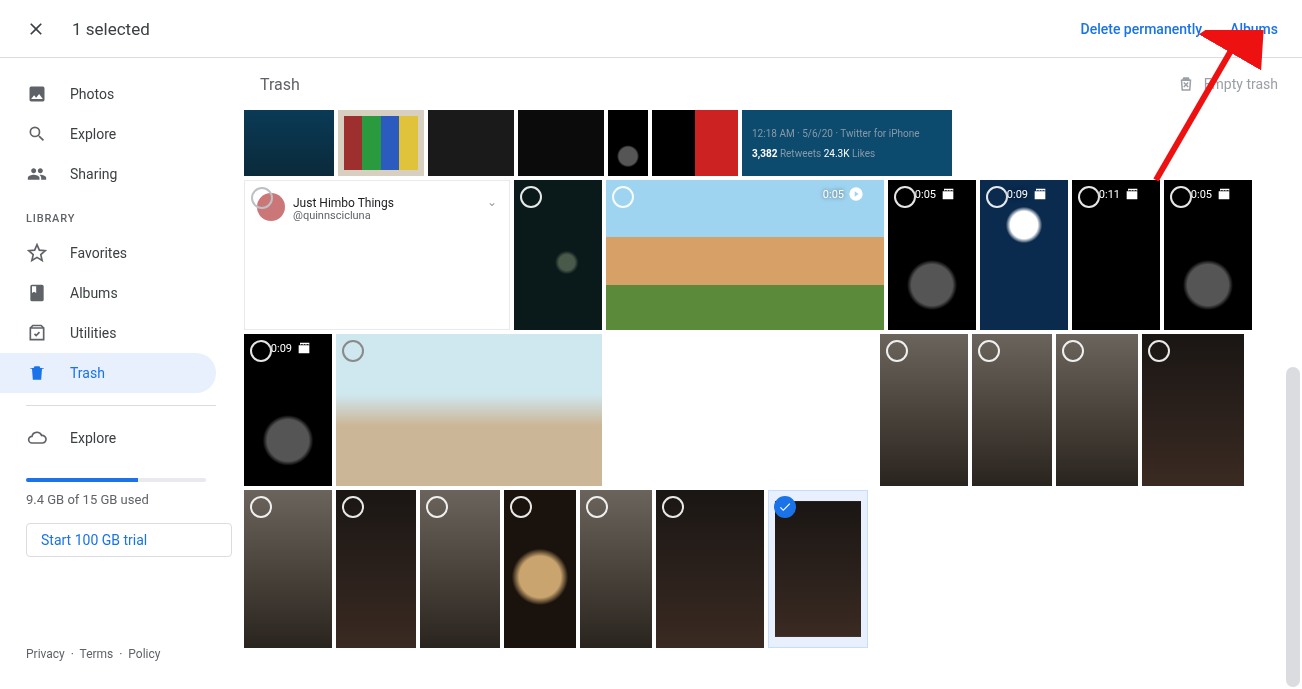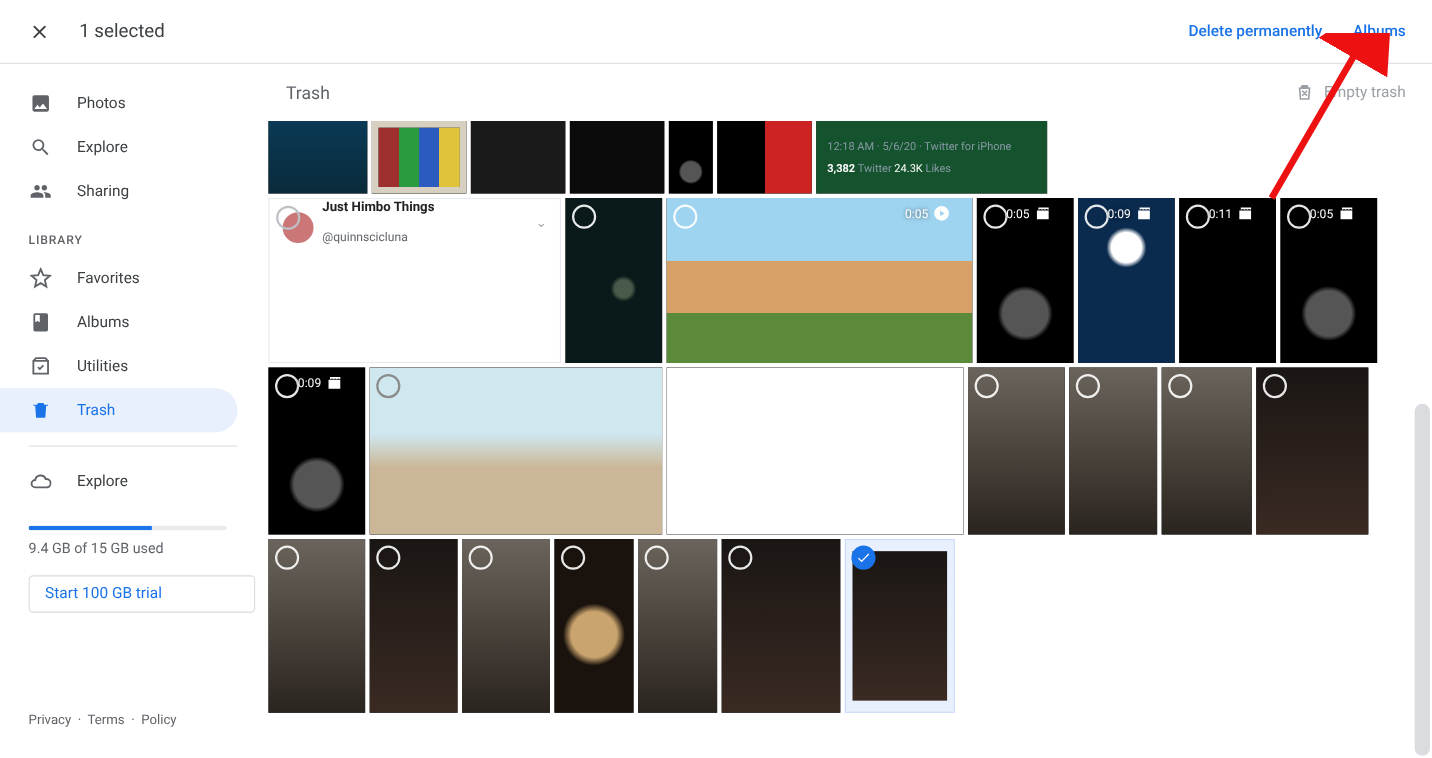--- a/index.html
+++ b/index.html
@@ -43,24 +43,24 @@
   .thumb.selected{outline:1px solid #c8dcfb;outline-offset:-1px;background:#e8f0fe}
   .thumb.selected .inner{transform:scale(.86);transform-origin:center}
   .inner{position:absolute;inset:0}
   
   .ph-grad1{background:linear-gradient(#0a3a56,#0a2a3a)}
   .ph-stripes{background:linear-gradient(90deg,#9e2f2f 25%,#299a3d 25% 50%,#2b5bbf 50% 75%,#e0c23b 75%);border:6px solid #d7cfbf}
   .ph-dark{background:#0b0b0b}
   .ph-menu{background:#1a1a1a}
   .ph-poster{background:linear-gradient(90deg,#000 50%,#c22 50%)}
   .ph-helmet{background:radial-gradient(circle at 50% 70%,#555 0 18%,#000 22%)}
-  .ph-tweet{background:#14532d}
+  .ph-tweet{background:#0c4a6e}
   .ph-card{background:#fff;border:1px solid #e8eaed}
   .ph-card .av{position:absolute;top:12px;left:12px;width:28px;height:28px;border-radius:50%;background:#c77}
-  .ph-card .nm{position:absolute;top:0;left:48px;font-size:12px;color:#202124;font-weight:700}
+  .ph-card .nm{position:absolute;top:15px;left:48px;font-size:12px;color:#202124;font-weight:400}
   .ph-card .hn{position:absolute;top:28px;left:48px;font-size:11px;color:#5f6368}
   .ph-card .dd{position:absolute;top:14px;right:12px;color:#9aa0a6;font-size:12px}
   .ph-bulb{background:radial-gradient(circle at 60% 55%,#4a5a4a 0 8%,#0a1a1a 12%)}
   .ph-cartoon{background:linear-gradient(#9fd4f0 38%,#d6a066 38% 70%,#5a8a3a 70%)}
   .ph-moon{background:radial-gradient(circle at 50% 30%,#fff 0 12%,#0a2a4e 16%)}
   .ph-tweet2{background:#000}
   .ph-bottle{background:linear-gradient(#cfe7ef 40%,#cbb797 60%)}
   .ph-white{background:#fff}
   .ph-street{background:linear-gradient(#6b645c,#2a241e)}
   .ph-alley{background:linear-gradient(#1a1614,#3a2a22)}
@@ -205,21 +205,21 @@
         <div class="thumb" style="width:40px;height:66px">
             <div class="inner ph-helmet"></div>
           </div>
         <div class="thumb" style="width:86px;height:66px">
             <div class="inner ph-poster"></div>
           </div>
         <div class="thumb" style="width:210px;height:66px">
           <div class="inner ph-tweet">
             <div style="position:absolute;left:10px;top:18px;font-size:10px;color:#8899a6">12:18 AM · 5/6/20 · Twitter for iPhone</div>
             <div style="position:absolute;left:10px;top:38px;font-size:10px;color:#8899a6">
-              <span style="color:#fff;font-weight:bold">3,382</span><span> Twitter  </span>
+              <span style="color:#fff;font-weight:bold">3,382</span><span> Retweets  </span>
               <span style="color:#fff;font-weight:normal">24.3K</span><span> Likes</span>
             </div>
           </div>
         </div>
       </div>
 
       <div class="row">
         <div class="thumb ph-card" style="width:266px;height:150px;background:#fff">
           <div class="inner">
             <div class="av"></div>

